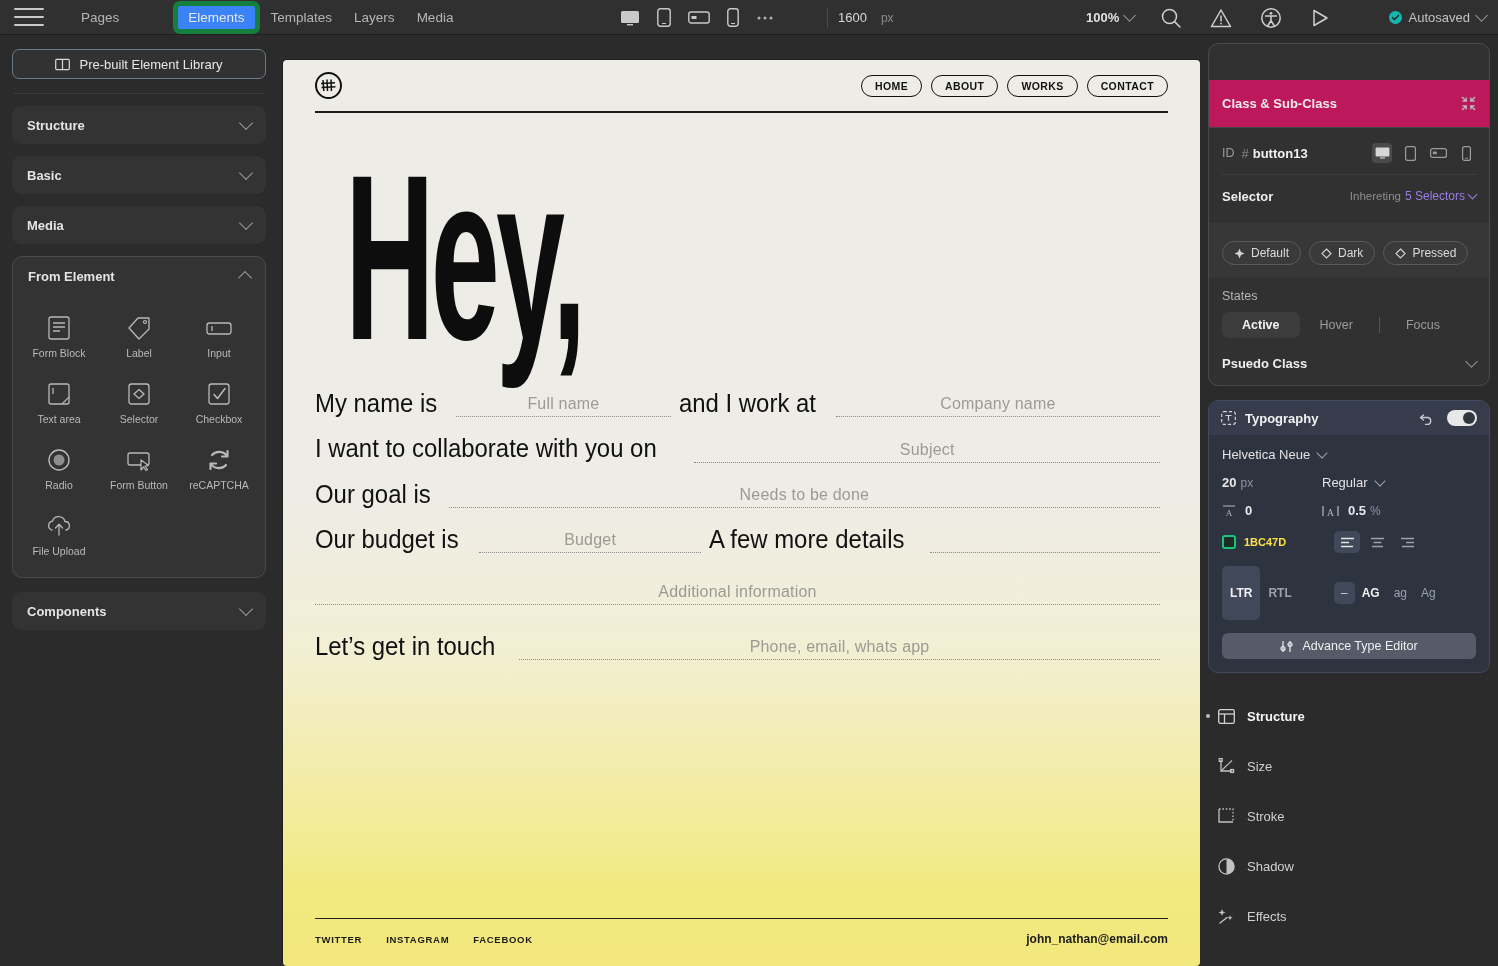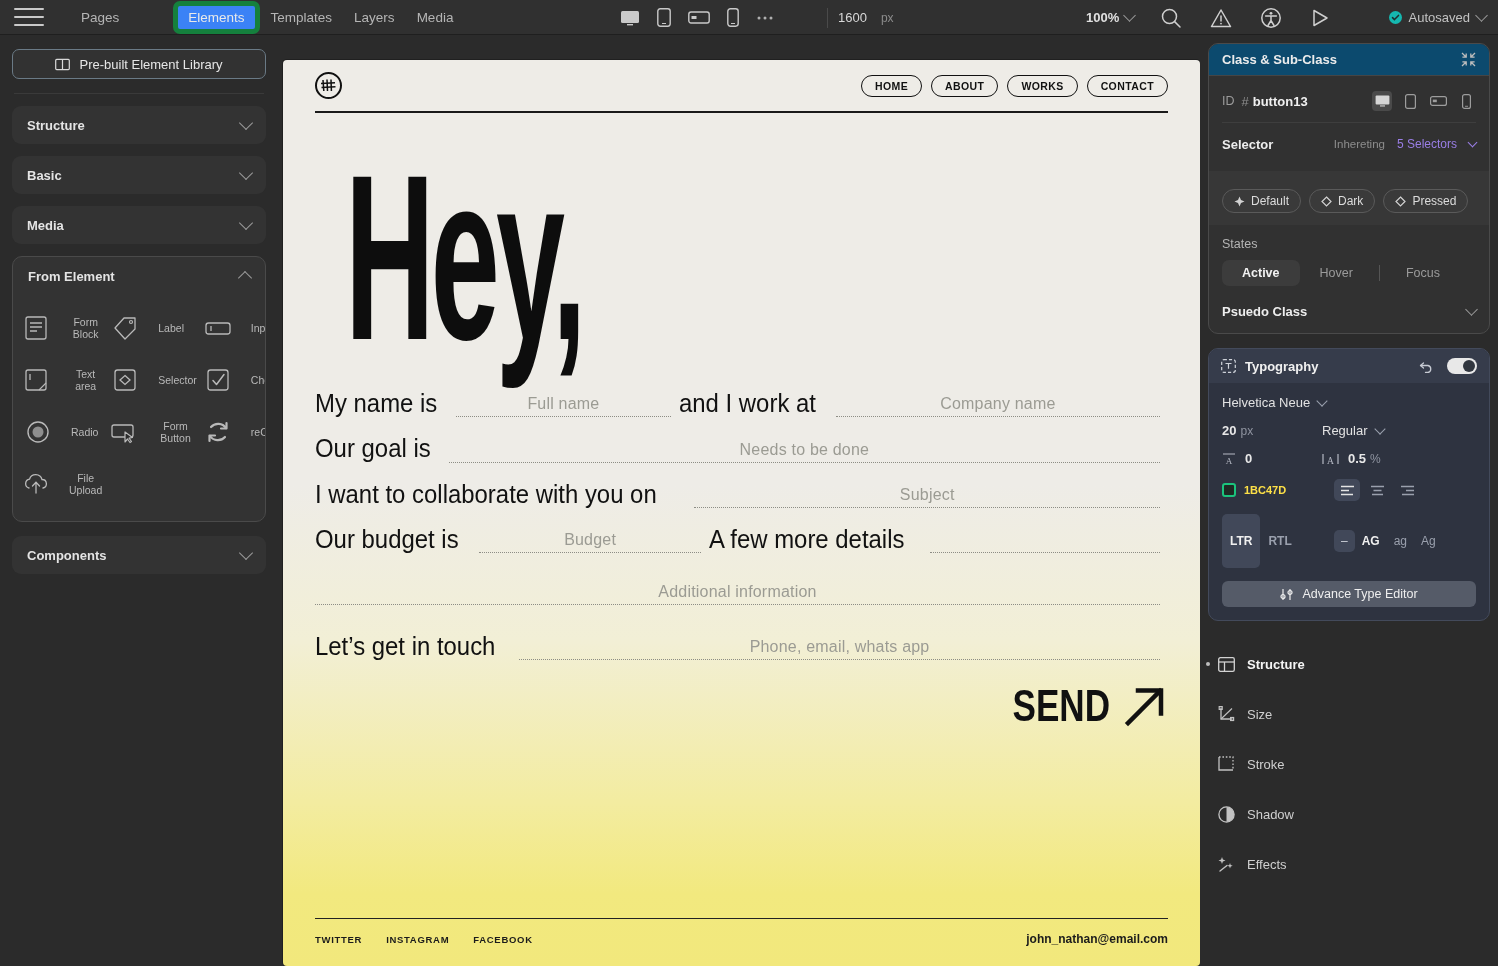--- a/index.html
+++ b/index.html
@@ -70,21 +70,21 @@
   .acc-chev { width: 10px; height: 10px; border-right: 1.6px solid #9a9a9a; border-bottom: 1.6px solid #9a9a9a; transform: rotate(45deg); margin-top:-5px;}
   .acc-chev.up { transform: rotate(-135deg); margin-top: 3px; }
 
   .panel {
     background: #333333; border: 1px solid #4a4a4a; border-radius: 10px;
     overflow: hidden; margin-bottom: 12px;
   }
   .panel-head { height: 38px; display:flex; align-items:center; justify-content:space-between; padding: 0 15px; cursor:pointer; }
   .panel-body { padding: 10px 6px 14px 6px; }
   .grid3 { display: grid; grid-template-columns: repeat(3, 1fr); row-gap: 6px; }
-  .gcell { display: flex; flex-direction: row; align-items: center; gap: 16px; padding: 6px 2px; cursor: pointer; }
+  .gcell { display: flex; flex-direction: column; align-items: center; gap: 2px; padding: 6px 2px; cursor: pointer; }
   .gcell .gico { width: 34px; height: 34px; display:flex; align-items:center; justify-content:center; }
   .gcell .glab { font-size: 10.5px; color: #b9b9b9; text-align: center; }
 
   
   .canvaswrap { position: absolute; left: 283px; top: 60px; width: 917px; height: 906px;
      border-radius: 4px; overflow: hidden;
      background: linear-gradient(180deg, #eeece7 0%, #eeece7 47%, #f2efd6 64%, #f3ecA0 82%, #f2e97f 92%, #f2e87c 100%);
      box-shadow: 0 0 0 1px rgba(0,0,0,0.25);
   }
   .site { position: relative; width: 100%; height: 100%; padding: 0 32px; }
@@ -139,22 +139,22 @@
   }
   .socials { display: flex; gap: 24px; }
   .soc { font-size: 9.5px; font-weight: bold; color: #1b1b1b; letter-spacing: 0.7px; cursor: pointer; }
   .mail { font-size: 12px; font-weight: bold; color: #1b1b1b; }
 
   
   .rightbar { position: absolute; right: 0; top: 35px; width: 298px; height: 931px; background: #2b2b2b; }
 
   .rpanel { margin: 8px 8px 0 8px; background: #313131; border: 1px solid #4a4a4a; border-radius: 10px; overflow: hidden; }
   .rpanel-head {
-    height: 32px; background: #0c4a6e; display: flex; align-items: center; justify-content: space-between;
-    padding: 0 13px; border-bottom: 1px solid #454545;
+    height: 48px; background: #be185d; display: flex; align-items: center; justify-content: space-between;
+    padding: 0 13px; border-bottom: 1px solid #454545; margin-top: 36px;
   }
   .rpanel-title { font-size: 13px; color: #ececec; font-weight: bold; }
   .rpanel-body { padding: 10px 13px 12px 13px; }
 
   .rowline { display: flex; align-items: center; justify-content: space-between; height: 30px; }
   .lbl { font-size: 12.5px; color: #9b9b9b; }
   .lbl-strong { font-size: 13px; color: #ededed; font-weight: bold; }
   .idval { font-size: 13px; color: #f0f0f0; font-weight: bold; }
   .hash { font-size: 13px; color: #8e8e8e; margin: 0 4px 0 7px; }
 
@@ -497,30 +497,30 @@
         <span class="finput" style="flex:0 0 215px;">
           <span class="ph">Full name</span>
         </span>
         <span class="flabel">and I work at</span>
         <span class="finput">
           <span class="ph">Company name</span>
         </span>
       </div>
 
       <div class="frow">
+        <span class="flabel">I want to collaborate with you on</span>
+        <span class="finput">
+          <span class="ph">Subject</span>
+        </span>
+      </div>
+
+      <div class="frow">
         <span class="flabel">Our goal is</span>
         <span class="finput">
           <span class="ph">Needs to be done</span>
-        </span>
-      </div>
-
-      <div class="frow">
-        <span class="flabel">I want to collaborate with you on</span>
-        <span class="finput">
-          <span class="ph">Subject</span>
         </span>
       </div>
 
       <div class="frow">
         <span class="flabel">Our budget is</span>
         <span class="finput" style="flex:0 0 222px;">
           <span class="ph">Budget</span>
         </span>
         <span class="flabel">A few more details</span>
         <span class="finput">
@@ -535,29 +535,20 @@
       </div>
 
       <div class="frow">
         <span class="flabel">Let’s get in touch</span>
         <span class="finput">
           <span class="ph">Phone, email, whats app</span>
         </span>
       </div>
     </div>
 
-    <div class="sendbtn">
-      <span class="sendtxt">SEND</span>
-      <span>
-        <svg width="46" height="46" viewBox="0 0 46 46">
-          <line x1="6" y1="40" x2="38" y2="8" stroke="#111" stroke-width="4.5" stroke-linecap="square"></line>
-          <path d="M16 7.5 L39 7.5 L39 30.5" fill="none" stroke="#111" stroke-width="4.5" stroke-linecap="square"></path>
-        </svg>
-      </span>
-    </div>
 
     <div class="sitefoot">
       <div class="socials">
         <span class="soc">TWITTER</span>
         <span class="soc">INSTAGRAM</span>
         <span class="soc">FACEBOOK</span>
       </div>
       <span class="mail">john_nathan@email.com</span>
     </div>
   </div>
@@ -608,21 +599,21 @@
                 <rect x="3" y="11.8" width="3" height="0.9" fill="#9d9d9d"></rect>
               </svg>
           </span>
         </span>
       </div>
 
       <div class="thinsep"></div>
 
       <div class="rowline">
         <span class="lbl-strong">Selector</span>
-        <span style="display:flex;align-items:center;gap:12px;justify-content:space-between;">
+        <span style="display:flex;align-items:center;gap:4px;justify-content:space-between;">
           <span class="inherit">Inhereting</span>
           <span class="selcount">5 Selectors</span>
           <span class="chev" style="width:7px;height:7px;border-color:#9a7ee6;"></span>
         </span>
       </div>
     </div>
 
     <div style="background:#373737;padding:10px 13px 12px 13px;">
       <div class="chipsrow">
         <span class="chip">

